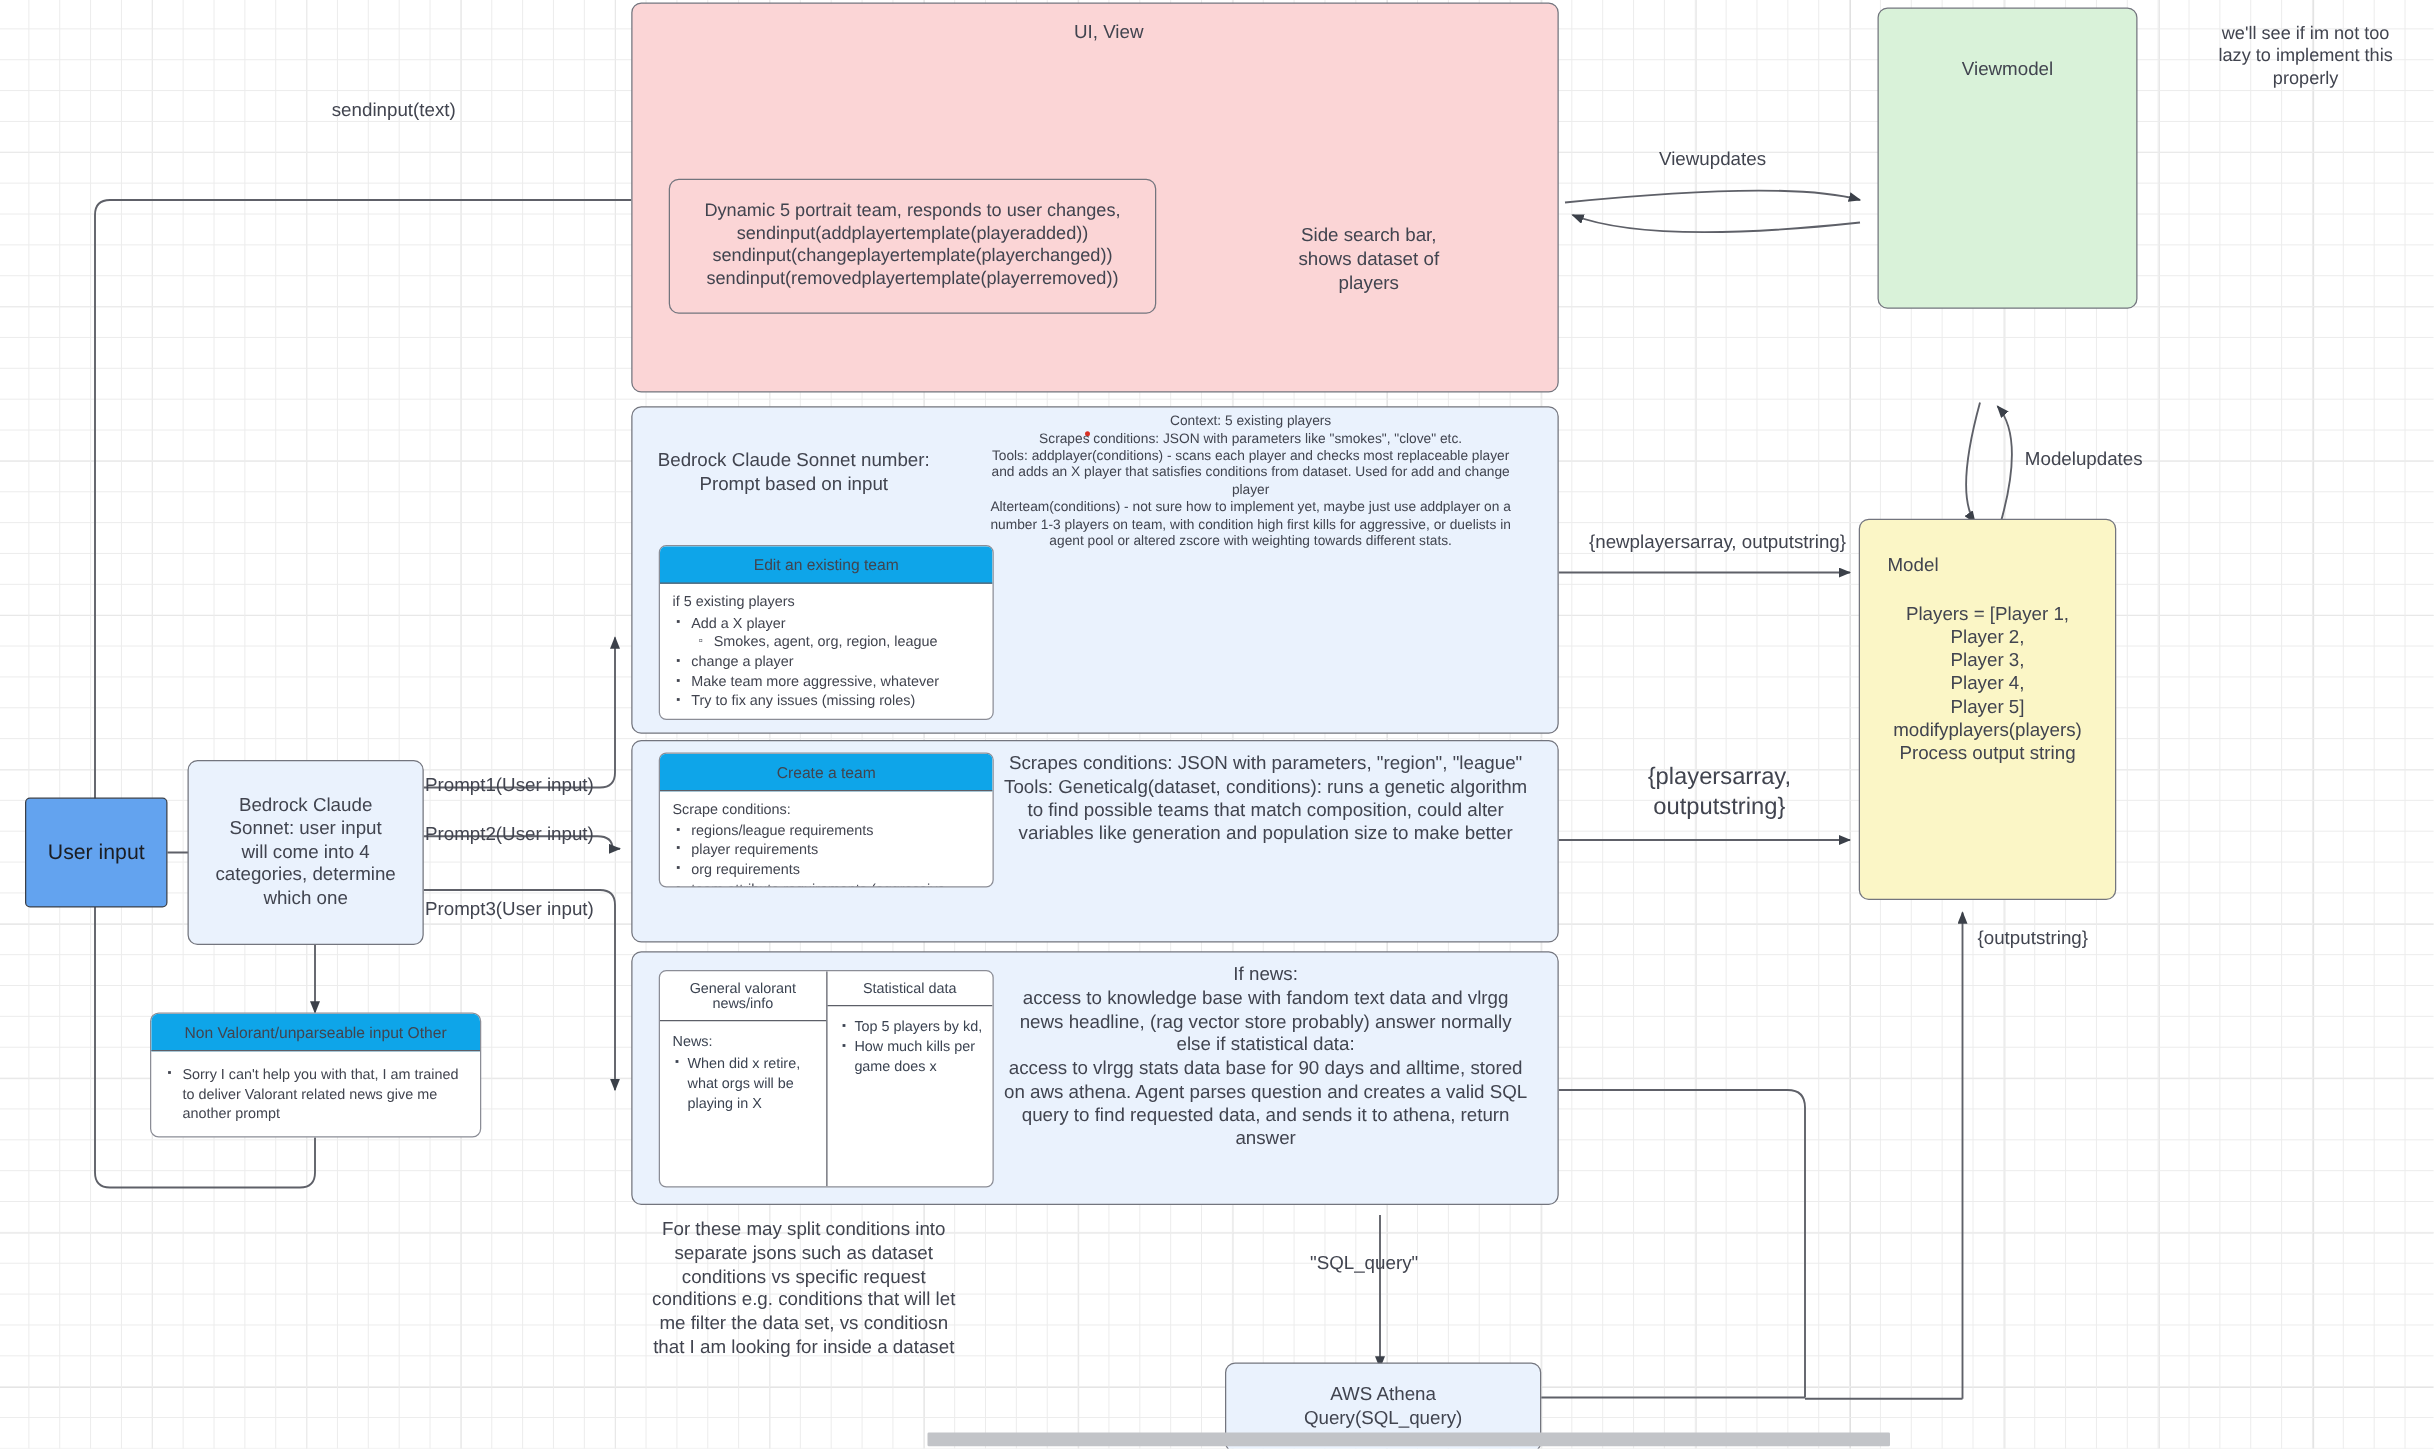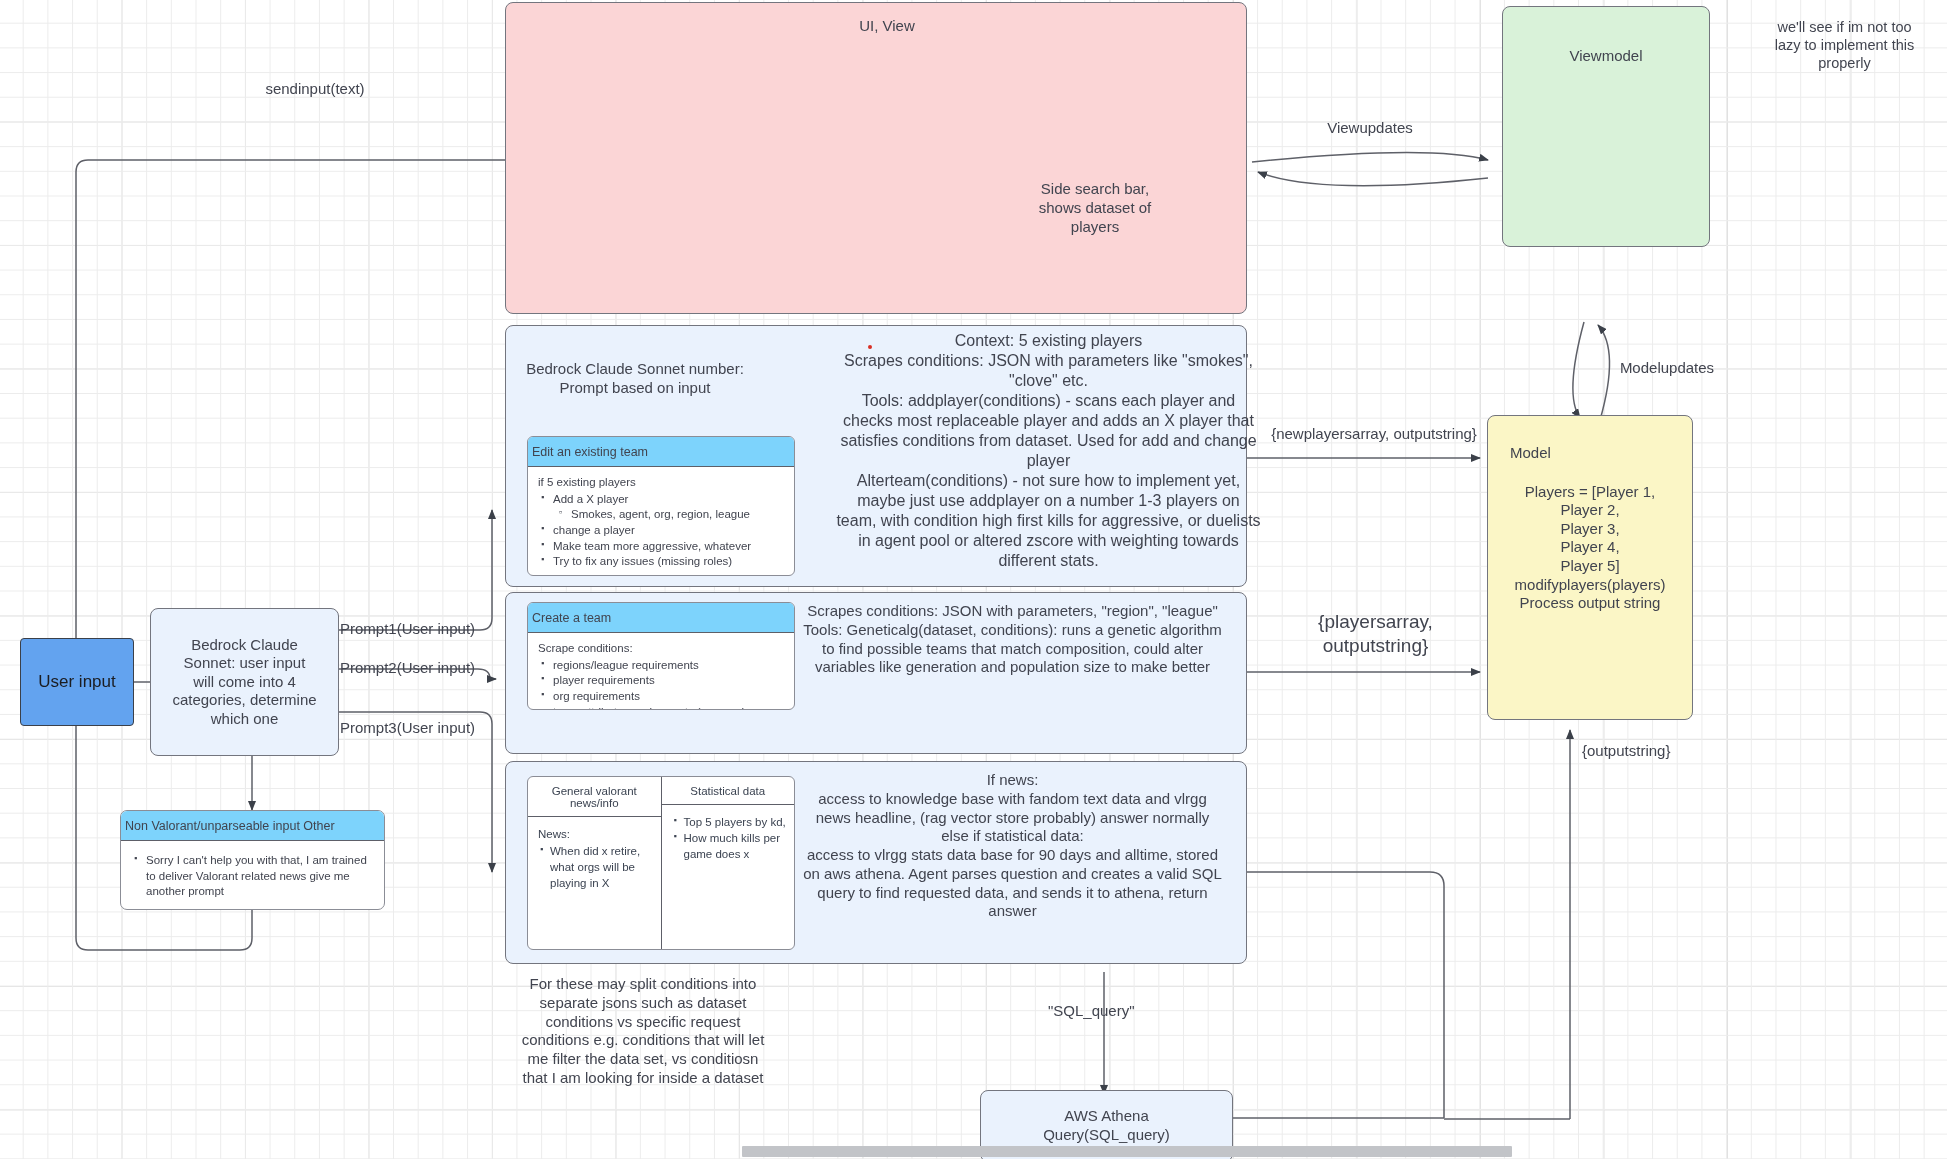--- a/index.html
+++ b/index.html
@@ -51,26 +51,26 @@
   
   .card {
     position: absolute;
     box-sizing: border-box;
     border: 1px solid #8b8d96;
     border-radius: 6px;
     background: #ffffff;
     overflow: hidden;
   }
   .card-title {
-    text-align: left;
+    text-align: center;
     font-size: 12.5px;
     color: #41444f;
     padding: 8px 4px 7px 4px;
     border-bottom: 1.4px solid #5d5f68;
-    background: #7dd3fc;
+    background: #0ea5e9;
   }
   .card-body {
     padding: 8px 10px 6px 10px;
     font-size: 11.5px;
     color: #41444f;
     line-height: 1.36;
   }
   .card-body .lead { margin: 0 0 1px 0; }
   .card-body ul {
     margin: 0; padding-left: 13px; list-style: none;
@@ -194,29 +194,35 @@
       <path d="M1570,1118 L1570,736" stroke="none"></path>
       <path d="M1444,1118 L1444,1000" stroke="none"></path>
       <path d="M1570,1119 L1570,730" marker-end="url(#arrow)"></path>
       <path d="M1444,1119 L1570,1119"></path>
     </g>
   </svg>
 
   <div class="node" style="left:505px; top:2px; width:742px; height:312px; background:#fbd5d6; align-items:flex-start; justify-content:flex-start;">
     <div class="inner" style="padding:14px 0 0 22px; text-align:center; font-size:15px;">UI, View</div>
   </div>
+  <div class="node" style="left:535px; top:143px; width:390px; height:108px; background:transparent;">
+    <div class="inner" style="font-size:14.5px; white-space:pre-line;">Dynamic 5 portrait team, responds to user changes,
+sendinput(addplayertemplate(playeradded))
+sendinput(changeplayertemplate(playerchanged))
+sendinput(removedplayertemplate(playerremoved))</div>
+  </div>
   <div class="plain-label" style="left:970px; top:180px; width:250px; font-size:15px;">Side search bar,
 shows dataset of
 players</div>
 
   <div class="node" style="left:505px; top:325px; width:742px; height:262px; background:#eaf2fd;"></div>
   <div class="plain-label" style="left:510px; top:360px; width:250px; font-size:15px;">Bedrock Claude Sonnet number:
 Prompt based on input</div>
   <div class="red-dot" style="left:868px; top:345px;"></div>
-  <div class="plain-label" style="left:836px; top:331px; width:425px; font-size:16px;">Context: 5 existing players
+  <div class="plain-label" style="left:788px; top:331px; width:425px; font-size:11px;">Context: 5 existing players
 Scrapes conditions: JSON with parameters like "smokes", "clove" etc.
 Tools: addplayer(conditions) - scans each player and checks most replaceable player and adds an X player that satisfies conditions from dataset. Used for add and change player
 Alterteam(conditions) - not sure how to implement yet, maybe just use addplayer on a number 1-3 players on team, with condition high first kills for aggressive, or duelists in agent pool or altered zscore with weighting towards different stats.</div>
 
   <div class="card" style="left:527px; top:436px; width:268px; height:140px;">
     <div class="card-title">Edit an existing team</div>
     <div class="card-body">
       <div class="lead">if 5 existing players</div>
       <ul>
         <li><span>Add a X player</span>

